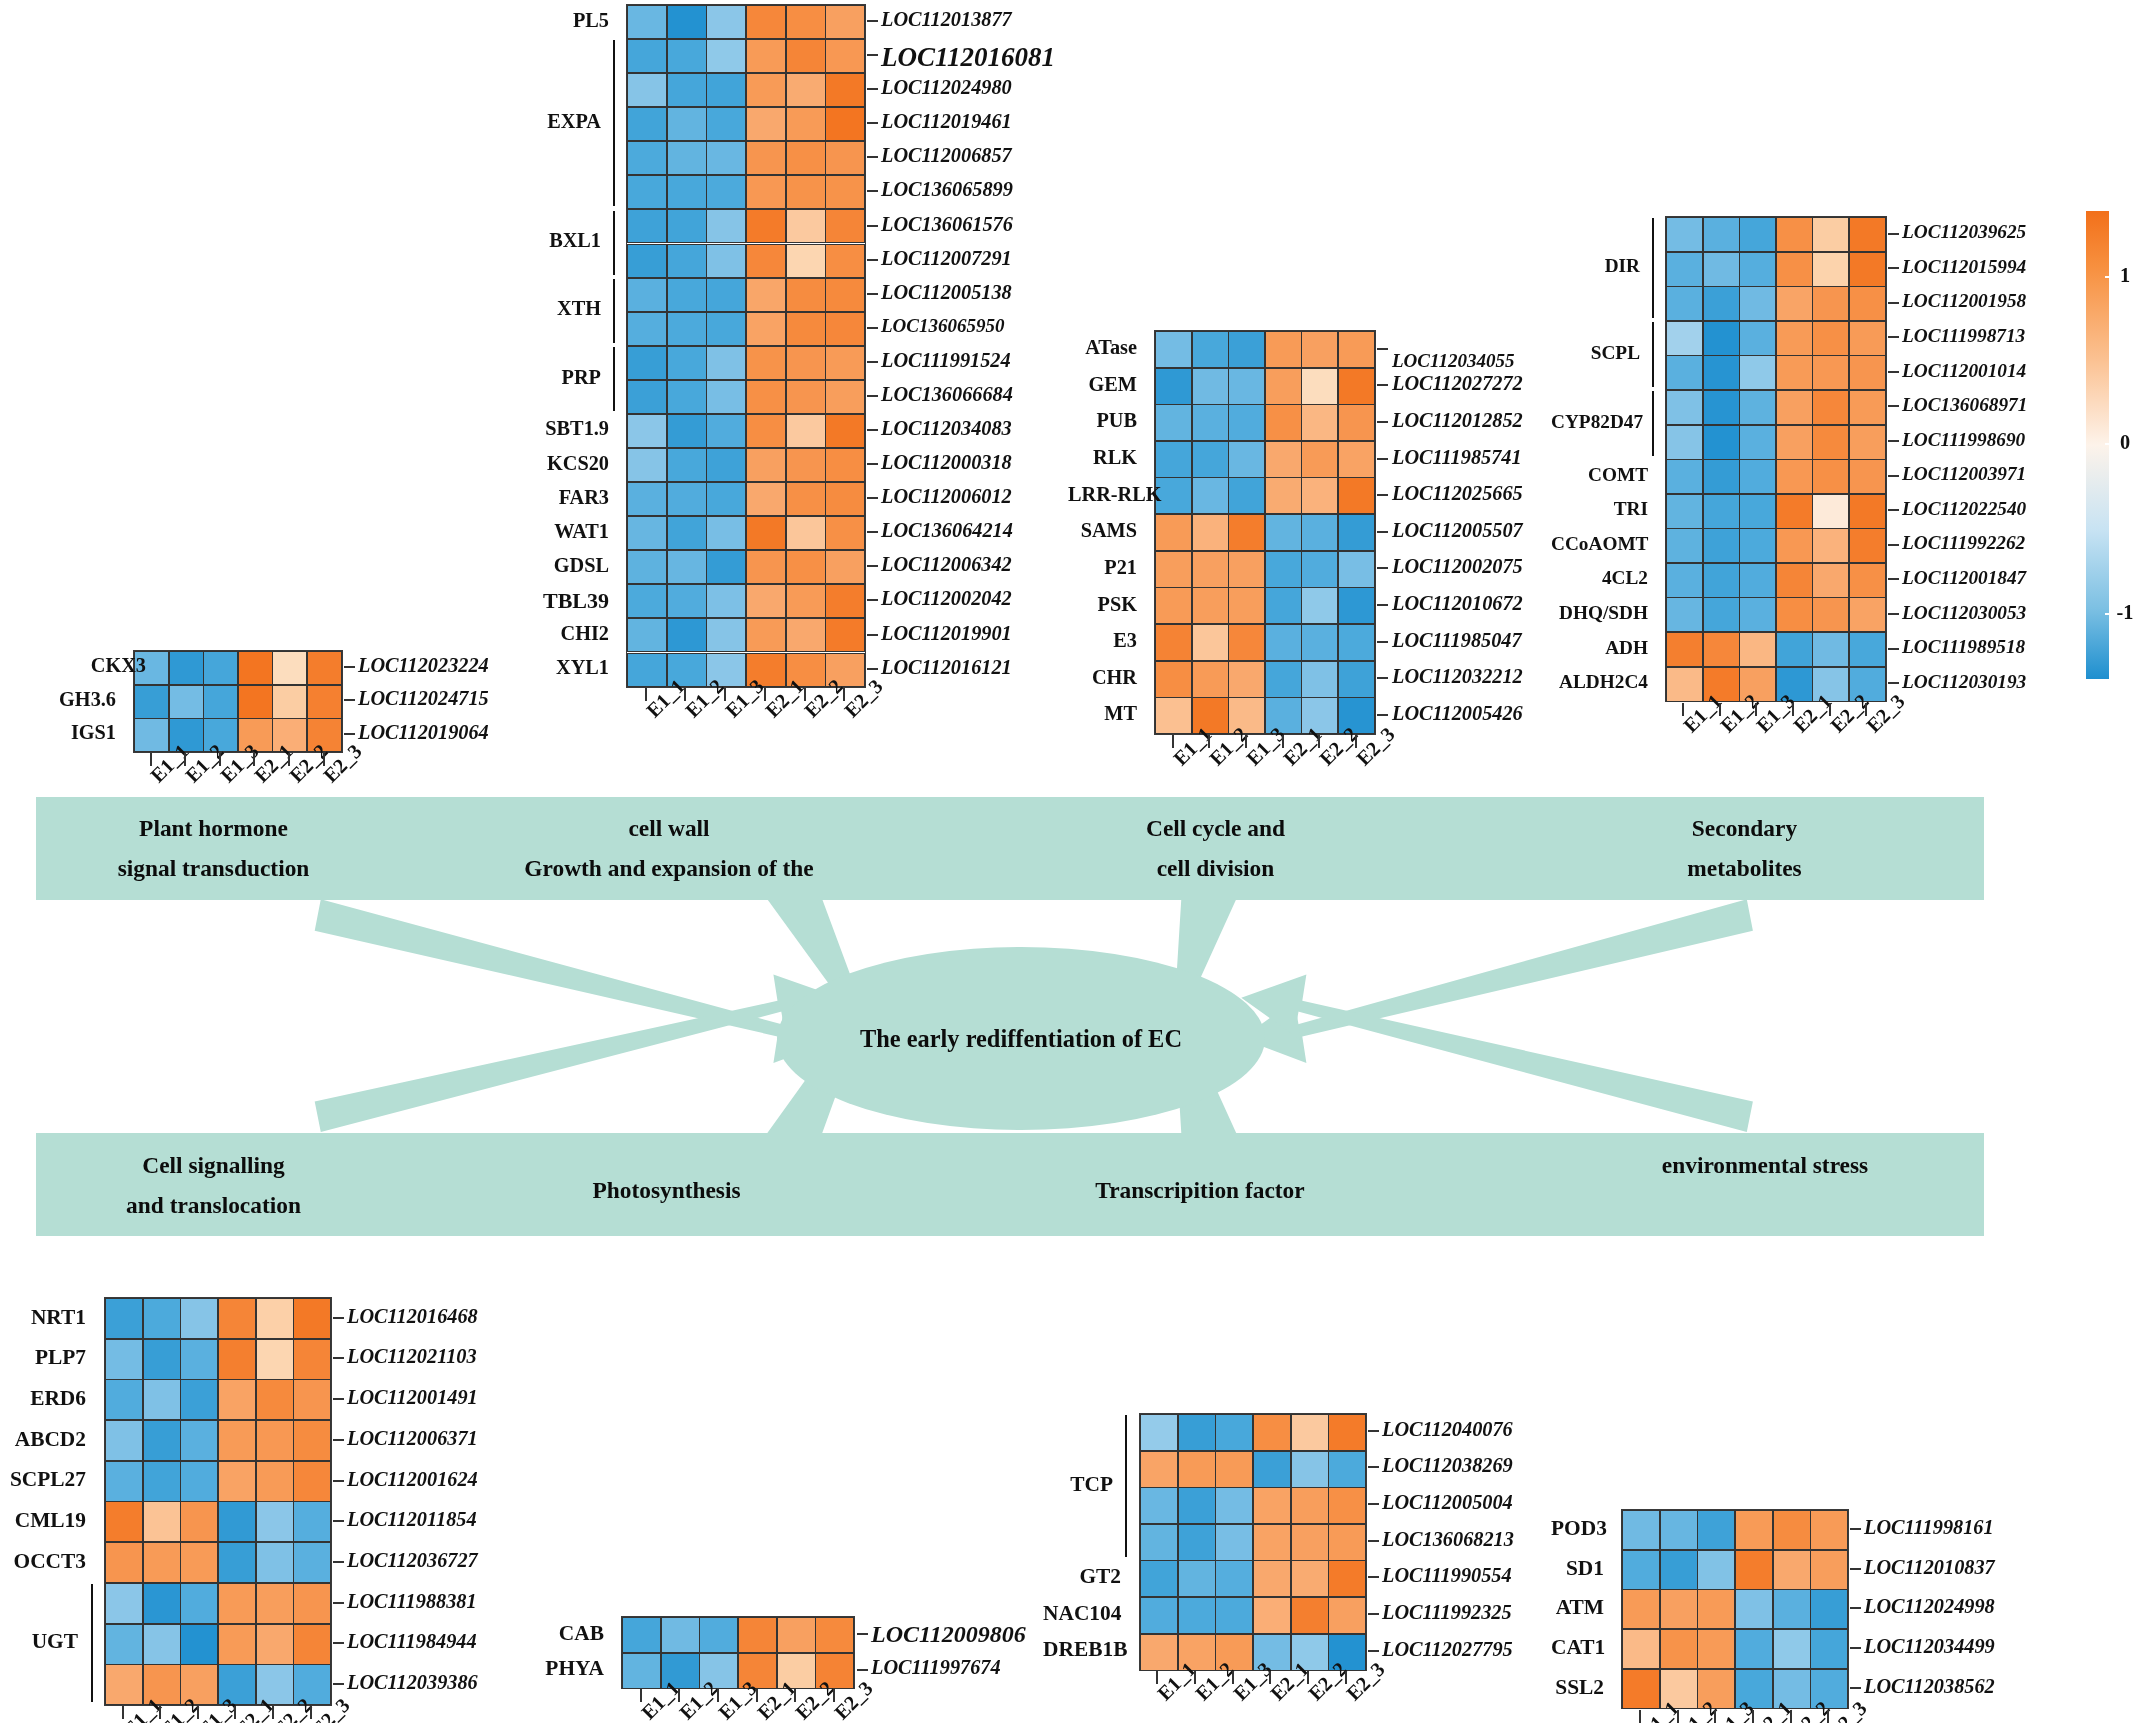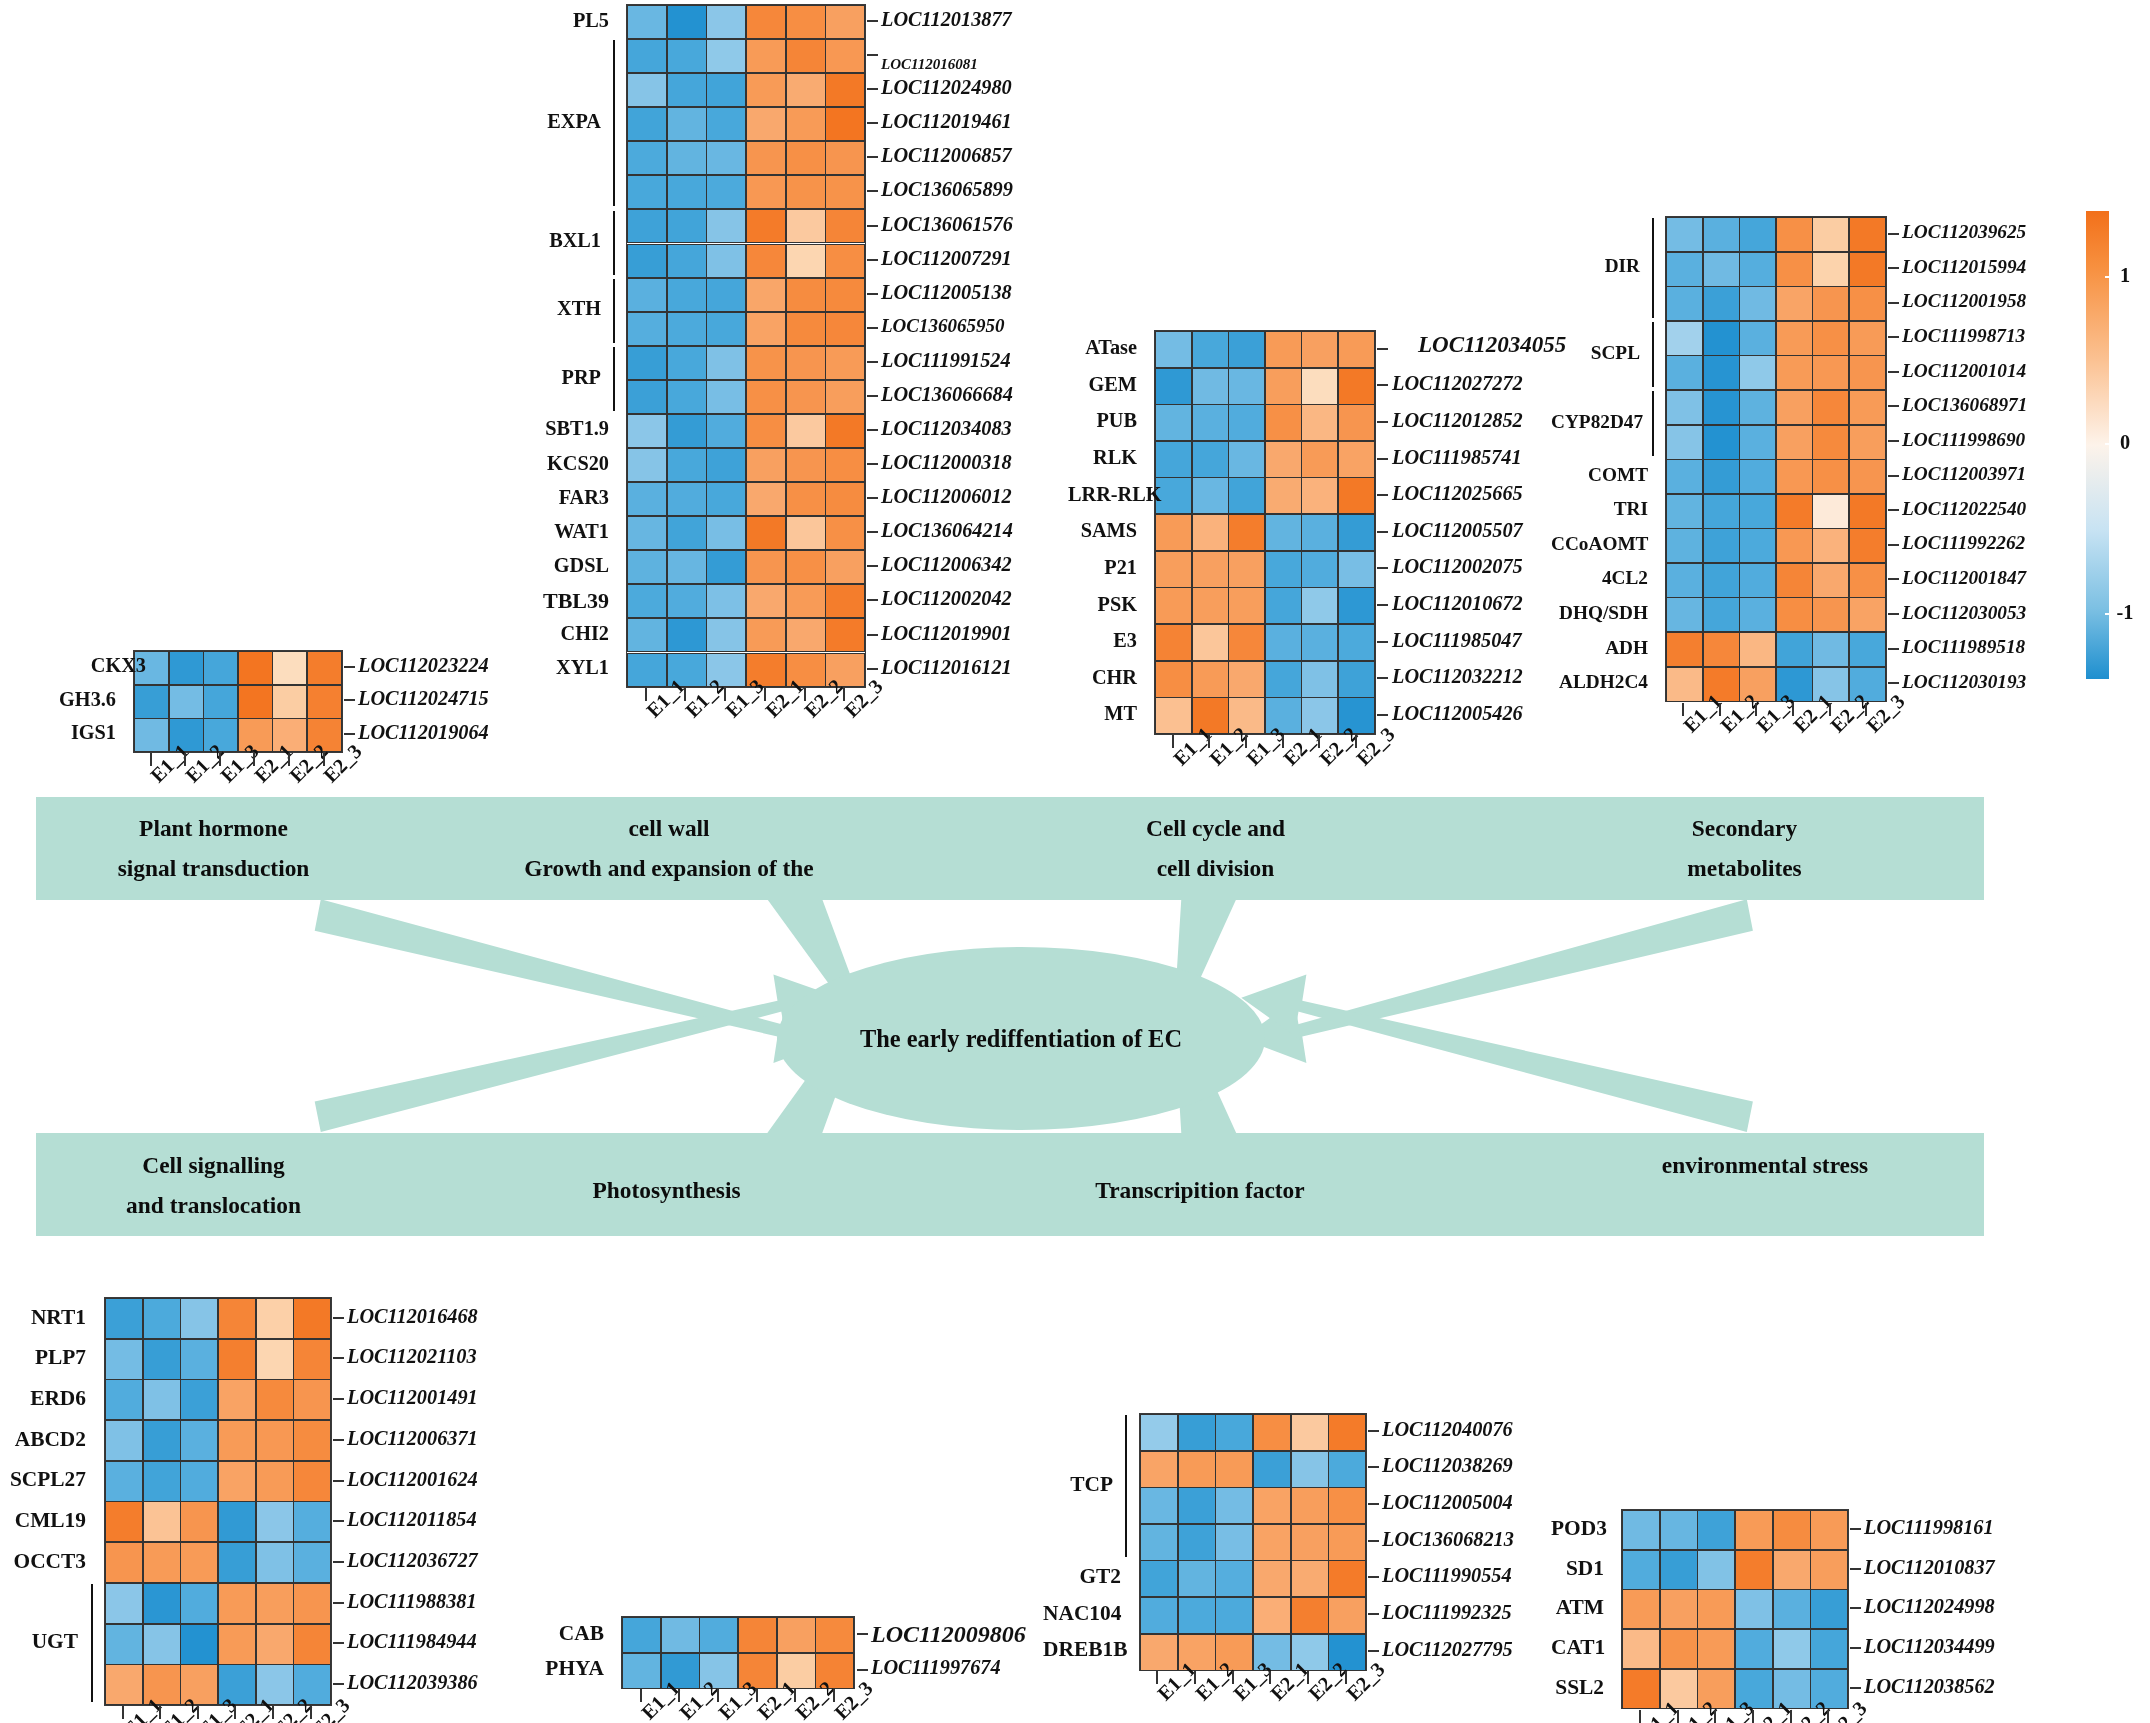--- a/index.html
+++ b/index.html
@@ -289,21 +289,21 @@
     <div class="rowlab" style="font-size: 20.3px; left: 0px; width: 92px; top: 110px;">EXPA</div>
     <div class="grpbar" style="left: 104px; top: 211px; height: 64px;"></div>
     <div class="rowlab" style="font-size: 20.3px; left: 0px; width: 92px; top: 229px;">BXL1</div>
     <div class="grpbar" style="left: 104px; top: 279px; height: 64px;"></div>
     <div class="rowlab" style="font-size: 20.3px; left: 0px; width: 92px; top: 297px;">XTH</div>
     <div class="grpbar" style="left: 104px; top: 347px; height: 64px;"></div>
     <div class="rowlab" style="font-size: 20.3px; left: 0px; width: 92px; top: 366px;">PRP</div>
     <div class="dash" style="left: 358px; top: 20px;"></div>
     <div class="loclab" style="font-size: 20.3px; left: 372px; top: 8px;">LOC112013877</div>
     <div class="dash" style="left: 358px; top: 54px;"></div>
-    <div class="loclab" style="font-size: 15px; left: 372px; top: 56px;">LOC112016081</div>
+    <div class="loclab" style="font-size: 27px; left: 372px; top: 42px;">LOC112016081</div>
     <div class="dash" style="left: 358px; top: 88px;"></div>
     <div class="loclab" style="font-size: 20.3px; left: 372px; top: 76px;">LOC112024980</div>
     <div class="dash" style="left: 358px; top: 122px;"></div>
     <div class="loclab" style="font-size: 20.3px; left: 372px; top: 110px;">LOC112019461</div>
     <div class="dash" style="left: 358px; top: 156px;"></div>
     <div class="loclab" style="font-size: 20.3px; left: 372px; top: 144px;">LOC112006857</div>
     <div class="dash" style="left: 358px; top: 190px;"></div>
     <div class="loclab" style="font-size: 20.3px; left: 372px; top: 178px;">LOC136065899</div>
     <div class="dash" style="left: 358px; top: 225px;"></div>
     <div class="loclab" style="font-size: 20.3px; left: 372px; top: 213px;">LOC136061576</div>
@@ -420,21 +420,21 @@
     <div class="rowlab" style="font-size: 20.3px; right: auto; left: 0px; width: 69px; top: 104px;">PUB</div>
     <div class="rowlab" style="font-size: 20.3px; right: auto; left: 0px; width: 69px; top: 141px;">RLK</div>
     <div class="rowlab" style="font-size: 20.3px; right: auto; left: 0px; width: 69px; top: 178px;">LRR-RLK</div>
     <div class="rowlab" style="font-size: 20.3px; right: auto; left: 0px; width: 69px; top: 214px;">SAMS</div>
     <div class="rowlab" style="font-size: 20.3px; right: auto; left: 0px; width: 69px; top: 251px;">P21</div>
     <div class="rowlab" style="font-size: 20.3px; right: auto; left: 0px; width: 69px; top: 288px;">PSK</div>
     <div class="rowlab" style="font-size: 20.3px; right: auto; left: 0px; width: 69px; top: 324px;">E3</div>
     <div class="rowlab" style="font-size: 20.3px; right: auto; left: 0px; width: 69px; top: 361px;">CHR</div>
     <div class="rowlab" style="font-size: 20.3px; right: auto; left: 0px; width: 69px; top: 397px;">MT</div>
     <div class="dash" style="left: 309px; top: 43px;"></div>
-    <div class="loclab" style="font-size: 23px; left: 324px; top: 27px; margin-left: 26px;">LOC112034055</div>
+    <div class="loclab" style="font-size: 19px; left: 324px; top: 45px;">LOC112034055</div>
     <div class="dash" style="left: 309px; top: 79px;"></div>
     <div class="loclab" style="font-size: 20.3px; left: 324px; top: 67px;">LOC112027272</div>
     <div class="dash" style="left: 309px; top: 116px;"></div>
     <div class="loclab" style="font-size: 20.3px; left: 324px; top: 104px;">LOC112012852</div>
     <div class="dash" style="left: 309px; top: 153px;"></div>
     <div class="loclab" style="font-size: 20.3px; left: 324px; top: 141px;">LOC111985741</div>
     <div class="dash" style="left: 309px; top: 189px;"></div>
     <div class="loclab" style="font-size: 20.3px; left: 324px; top: 177px;">LOC112025665</div>
     <div class="dash" style="left: 309px; top: 226px;"></div>
     <div class="loclab" style="font-size: 20.3px; left: 324px; top: 214px;">LOC112005507</div>

